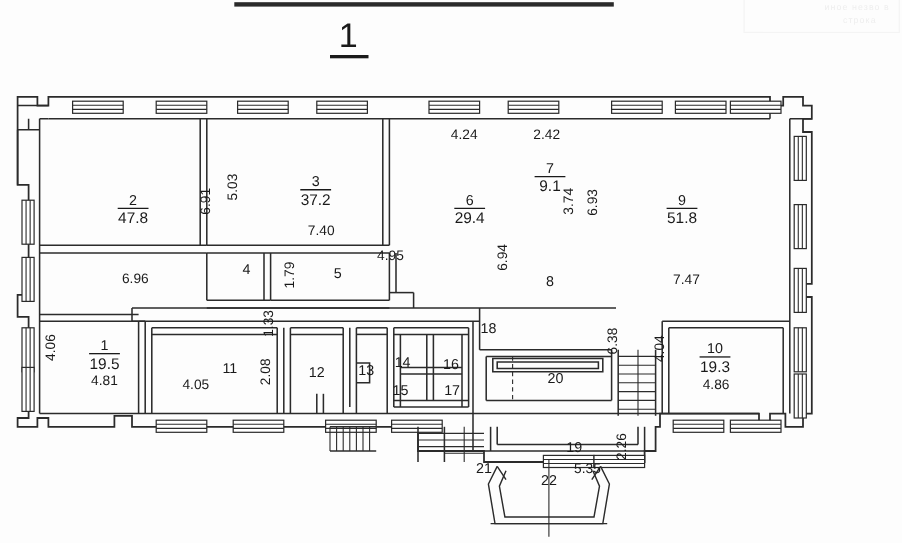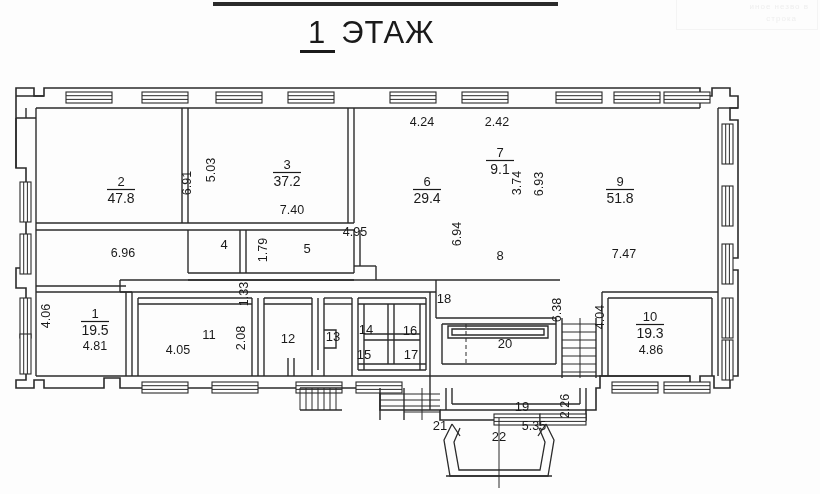--- a/index.html
+++ b/index.html
@@ -91,21 +91,20 @@
 </style>
 </head>
 <body>
 
 <div id="page">
 
   <div class="top-rule"></div>
 
   <div class="title-wrap">
     <span class="title-num">1</span>
-    <span class="title-word">ЭТАЖ</span>
   </div>
 
   <div class="watermark">
     <span class="l1">иное незво в</span>
     <span class="l2">строка</span>
   </div>
 
   <svg id="plan" width="820" height="436" viewBox="0 0 820 436">
 
     <defs>

